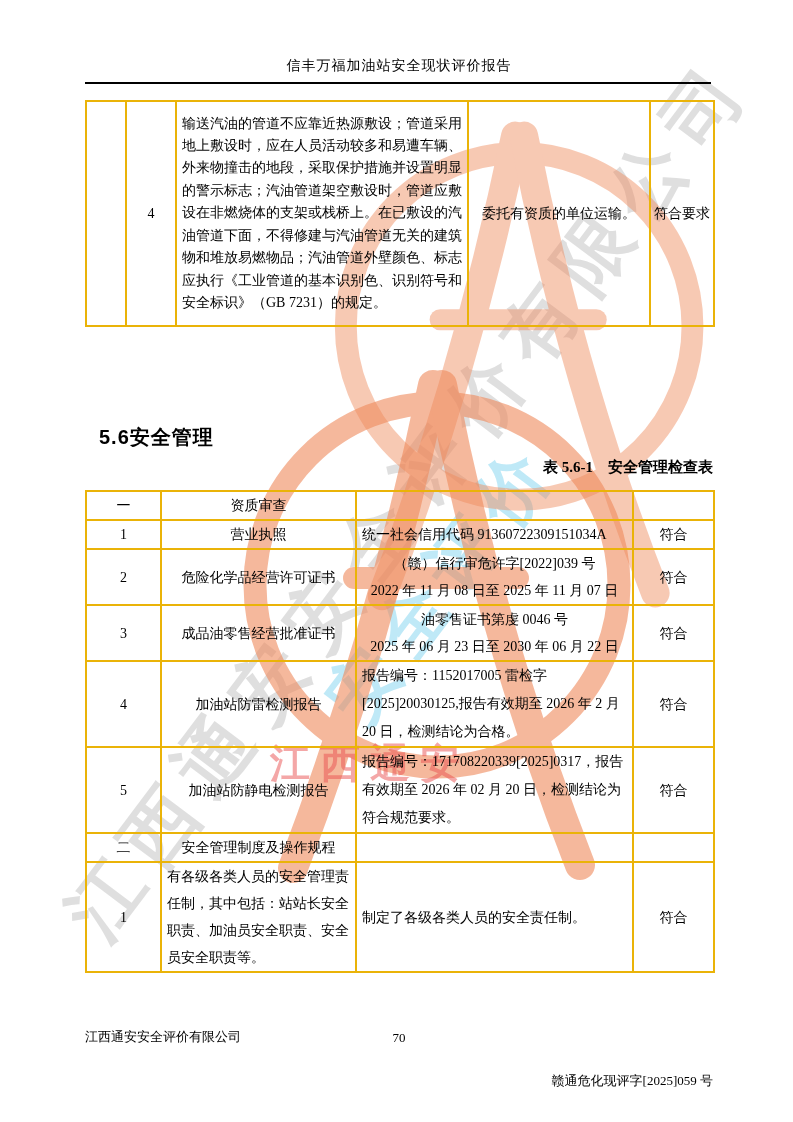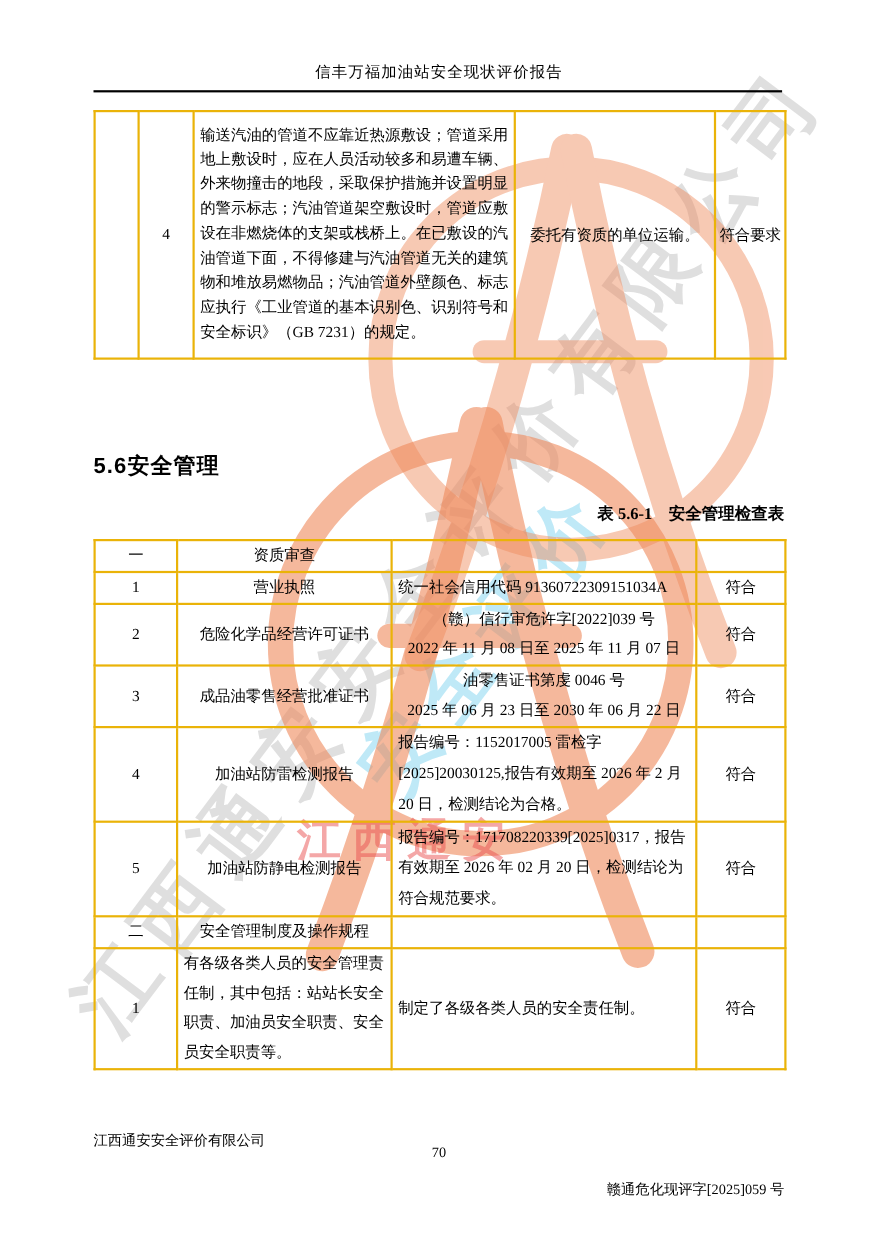--- a/index.html
+++ b/index.html
@@ -54,33 +54,33 @@
   .t2{position:absolute;top:490px;left:85px;width:628px;}
   .t2 td{line-height:27px;}
   .lt{text-align:left !important;padding:0 5px !important;}
   .pre{white-space:pre-line;line-height:27px;}
   .para{
     position:absolute;top:328px;left:85px;width:628px;
     font-size:16px;line-height:43px;text-indent:38px;
     letter-spacing:3px;text-align:justify;text-justify:inter-character;
   }
   .sec{
-    position:absolute;top:410px;left:85px;margin:0;
+    position:absolute;top:410px;left:85px;margin:14px;
     font-family:"Liberation Sans","DejaVu Sans",sans-serif;
     font-size:20px;font-weight:bold;letter-spacing:1px;
   }
   .cap{
     position:absolute;top:458px;left:85px;width:628px;text-align:right;
     font-size:15px;font-weight:bold;
   }
   .footer{
     position:absolute;top:1028px;left:85px;width:628px;font-size:13px;
   }
   .footer .f-left{position:absolute;left:0;top:0;}
-  .footer .f-page{position:absolute;left:0;right:0;text-align:center;top:12px;}
+  .footer .f-page{position:absolute;left:0;right:0;text-align:center;top:2px;}
   .footer .f-right{position:absolute;right:0;top:0;margin-top:44px;}
 </style>
 </head>
 <body>
 
 <div class="page">
 
   <div class="watermark">
     <div class="wm-gray">江西通安安全评价有限公司</div>
     <div class="wm-cyan">安全评价</div>

